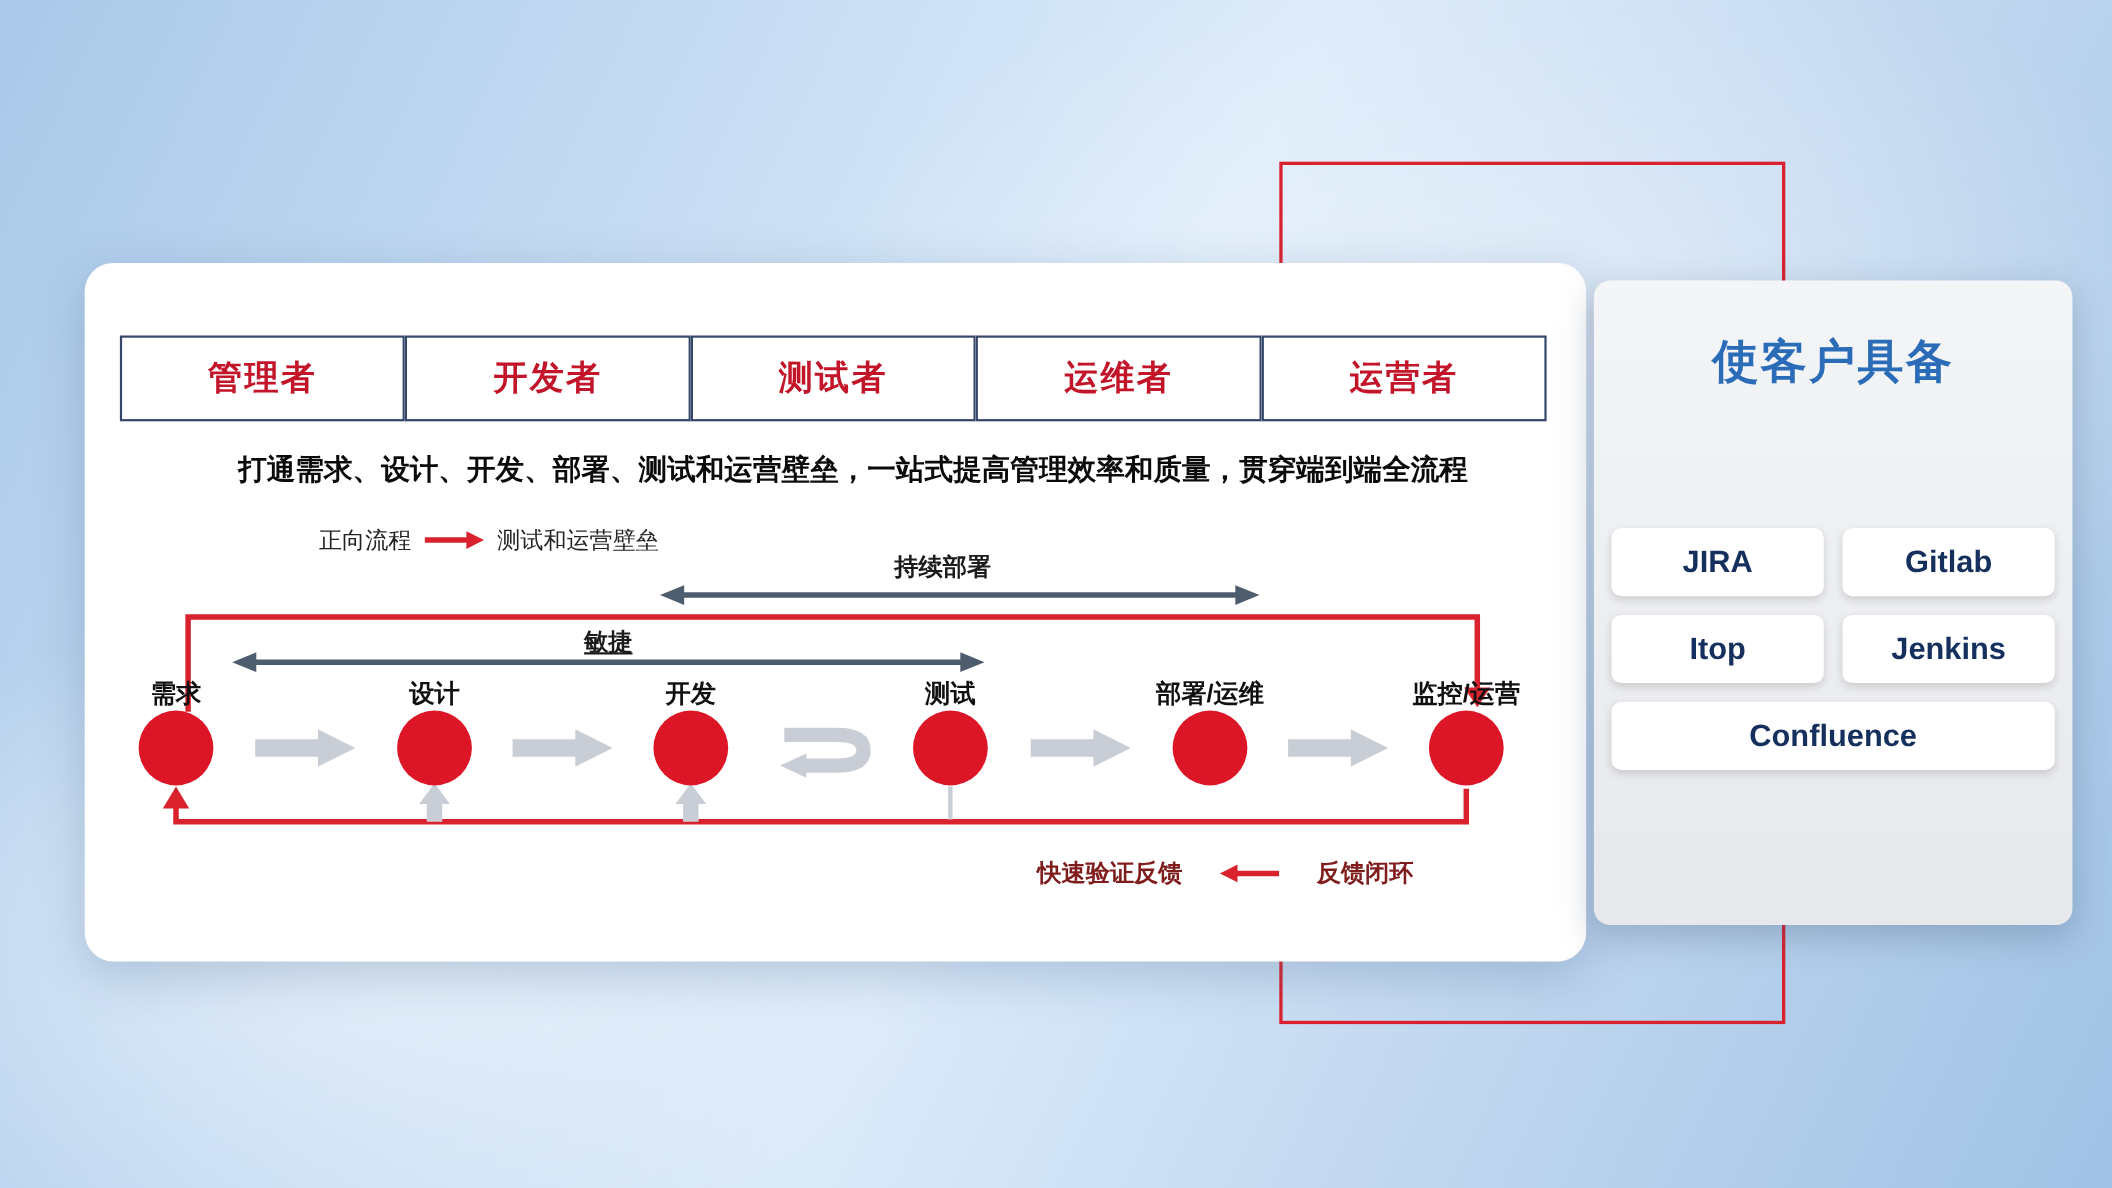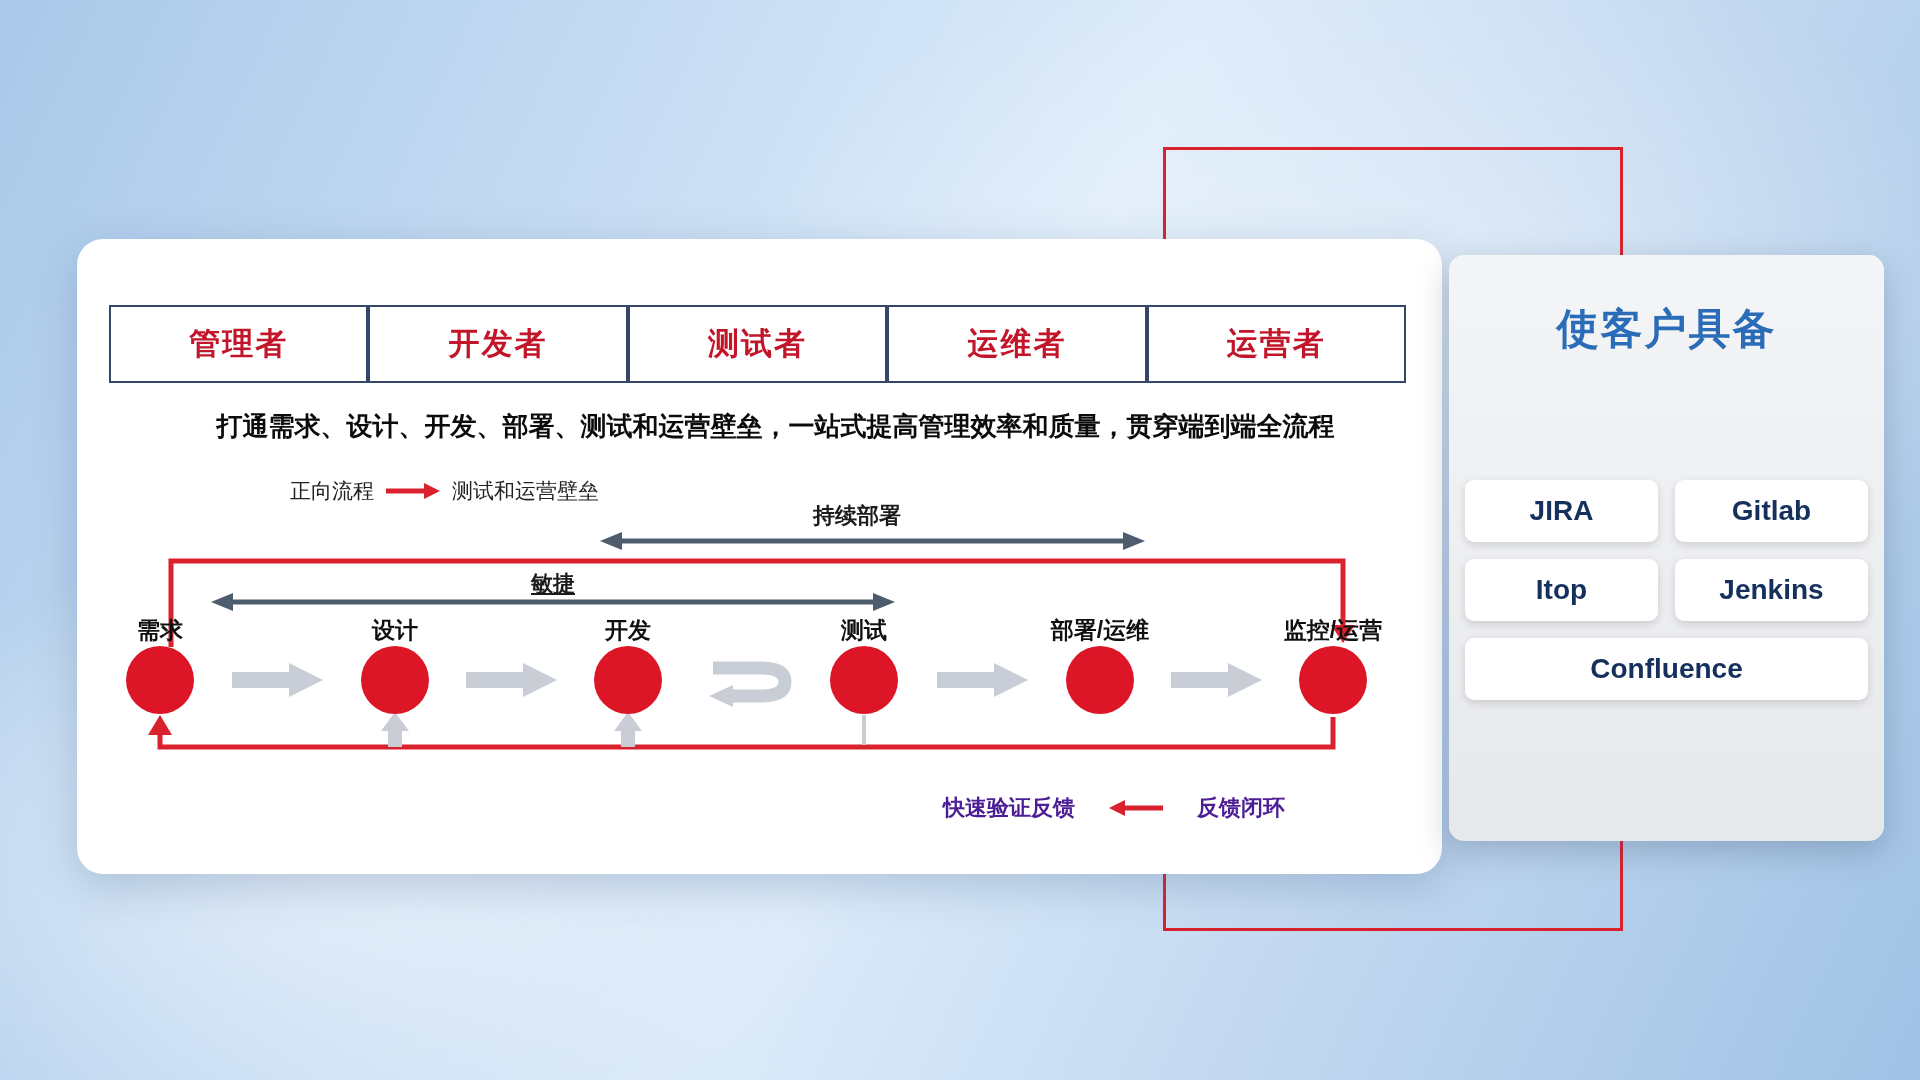--- a/index.html
+++ b/index.html
@@ -48,22 +48,22 @@
     font-size:23px; font-weight:bold; color:#101010; white-space:nowrap;
   }
   .span-label {
     position:absolute; transform:translateX(-50%);
     font-size:22px; font-weight:bold; color:#1c1c1c; white-space:nowrap; background:#fff; padding:0 6px;
   }
   #span-deploy { left:780px; top:262px; }
   #span-agile  { left:476px; top:330px;text-decoration:underline; }
 
   .legend-feedback {
-    position:absolute; left:866px; top:554px; display:flex; align-items:center; gap:34px;
-    font-size:22px; font-weight:bold; color:#4c1d95;
+    position:absolute; left:866px; top:540px; display:flex; align-items:center; gap:34px;
+    font-size:22px; font-weight:bold; color:#7f1d1d;
   }
 
   .panel {
     position:absolute; left:1449px; top:255px; width:435px; height:586px;
     background:linear-gradient(180deg,#f4f5f7 0%, #e7e8eb 100%);
     border-radius:15px; box-shadow:0 10px 32px rgba(60,80,110,.30); z-index:3;
   }
   .panel-title-1, .panel-title-2 {
     text-align:center; color:#2b6cb8; font-weight:bold; letter-spacing:2px; white-space:nowrap;
   }

